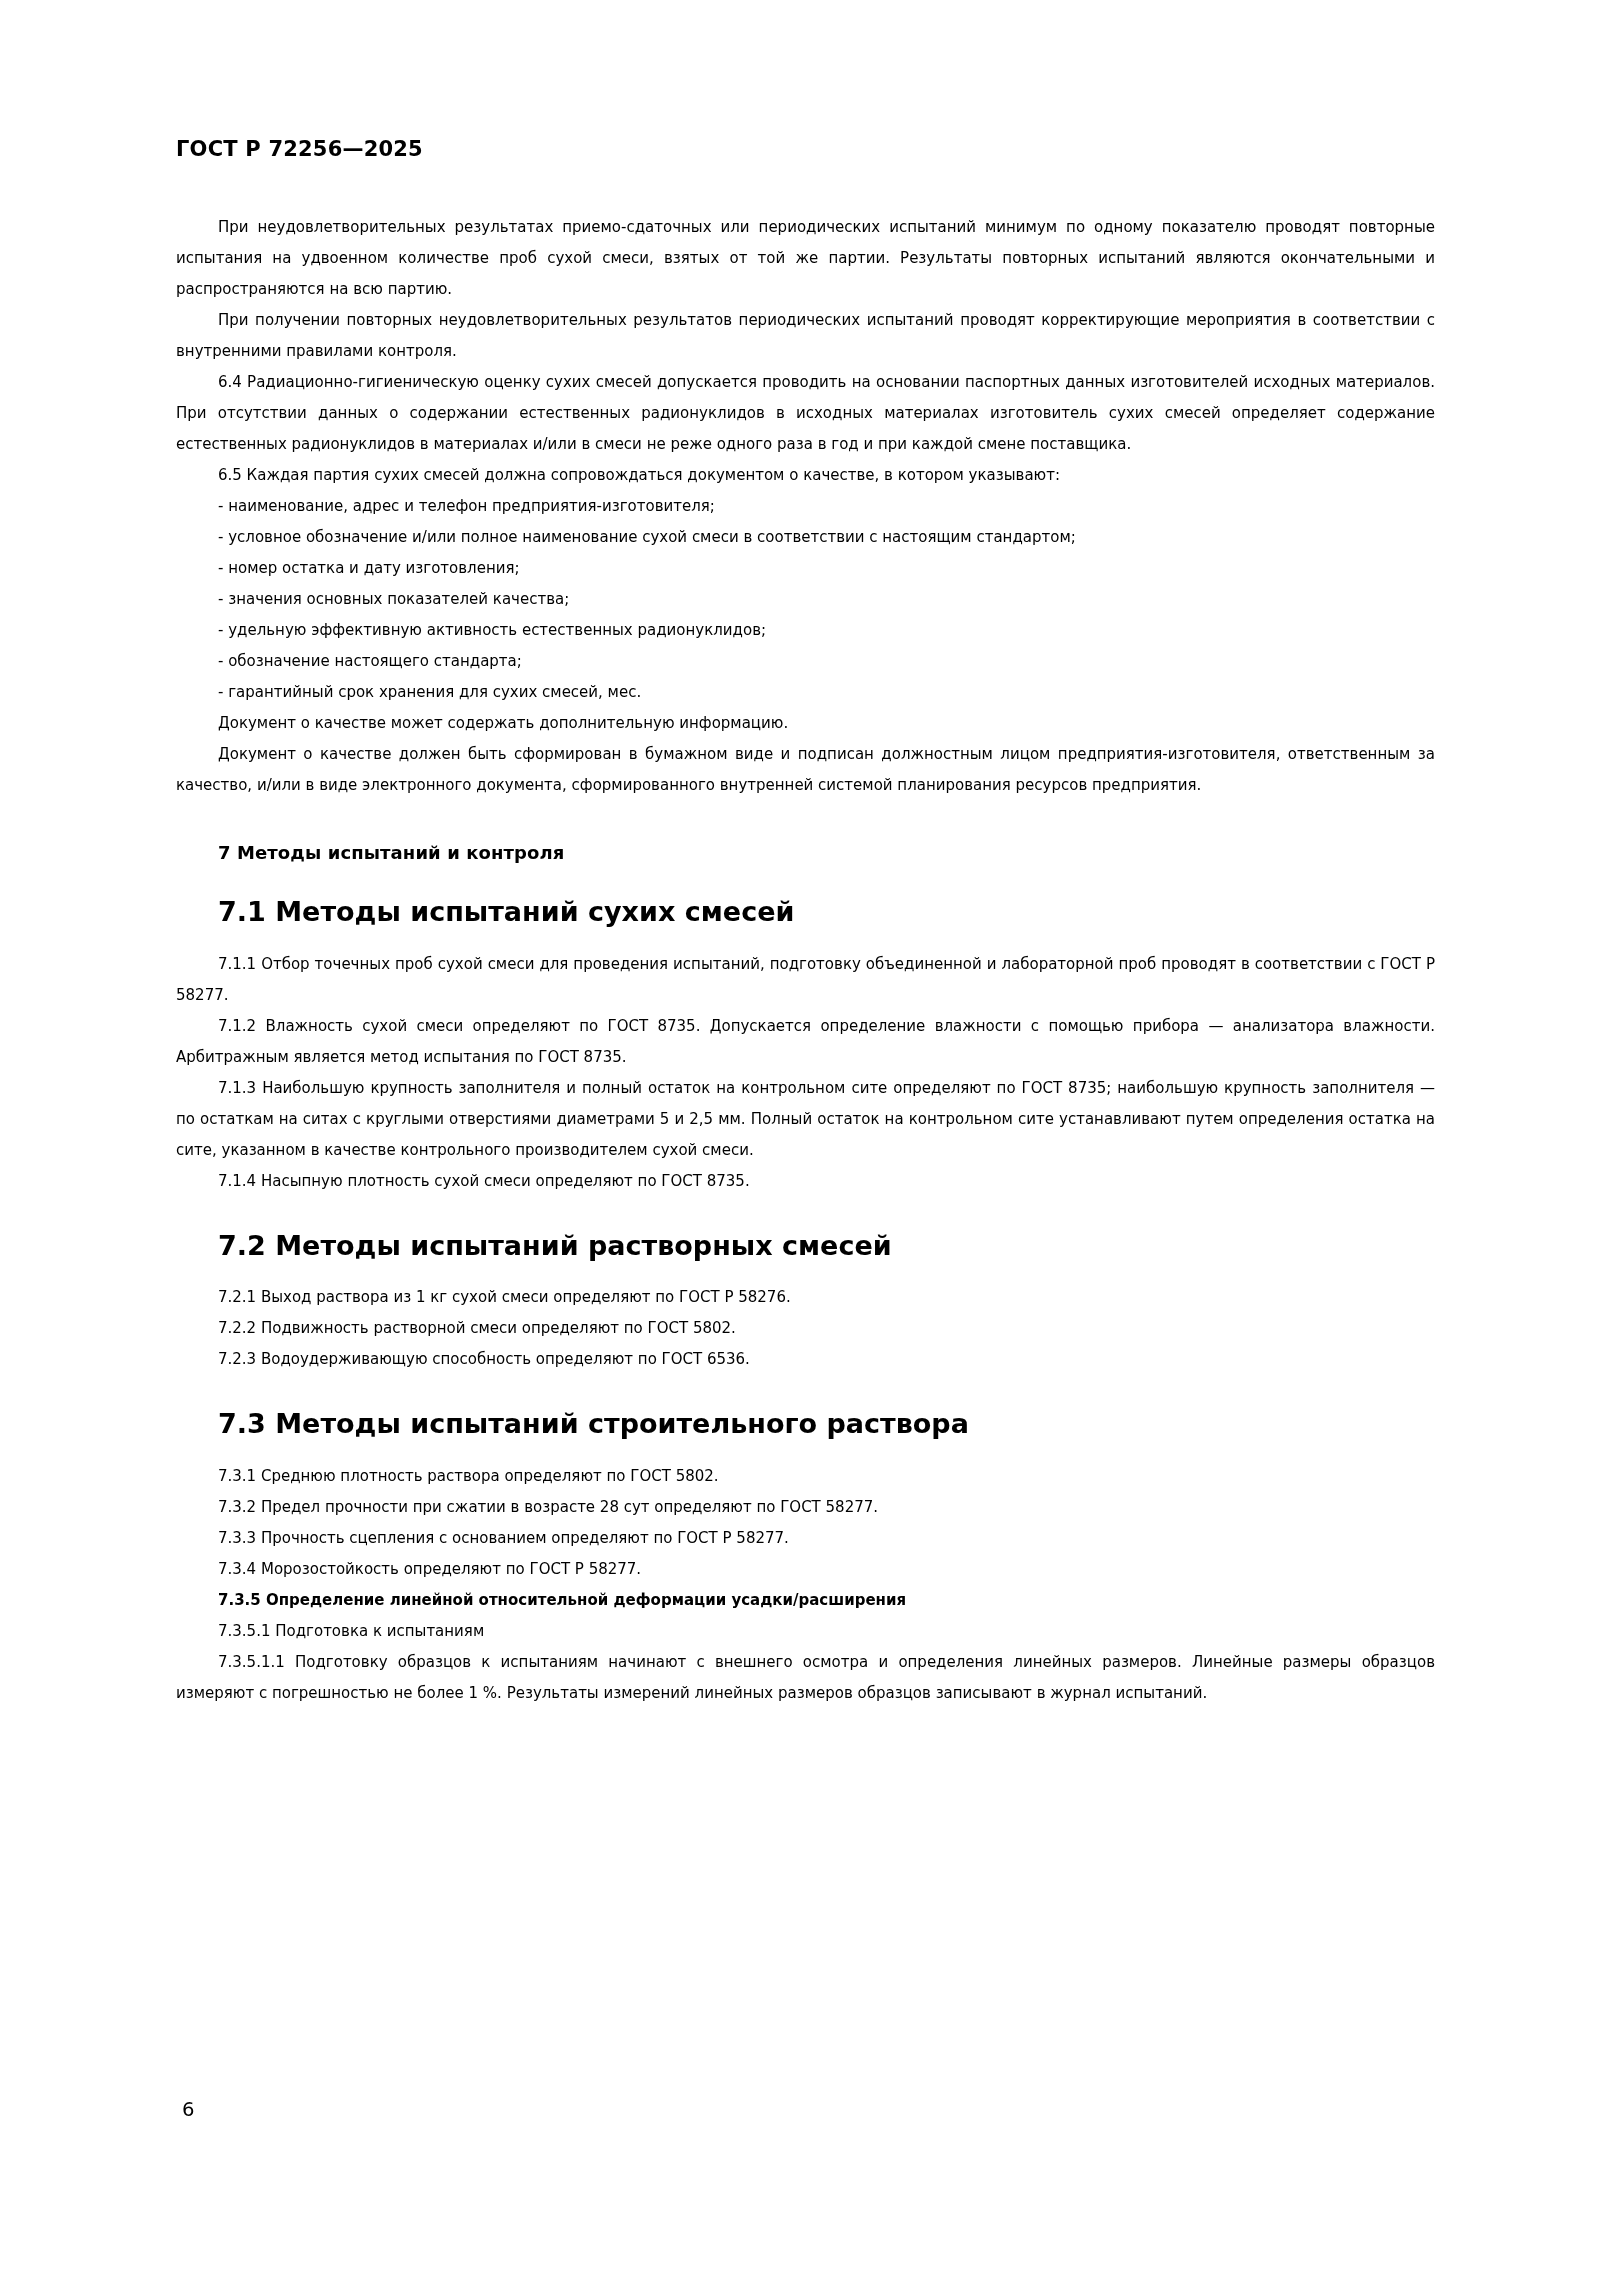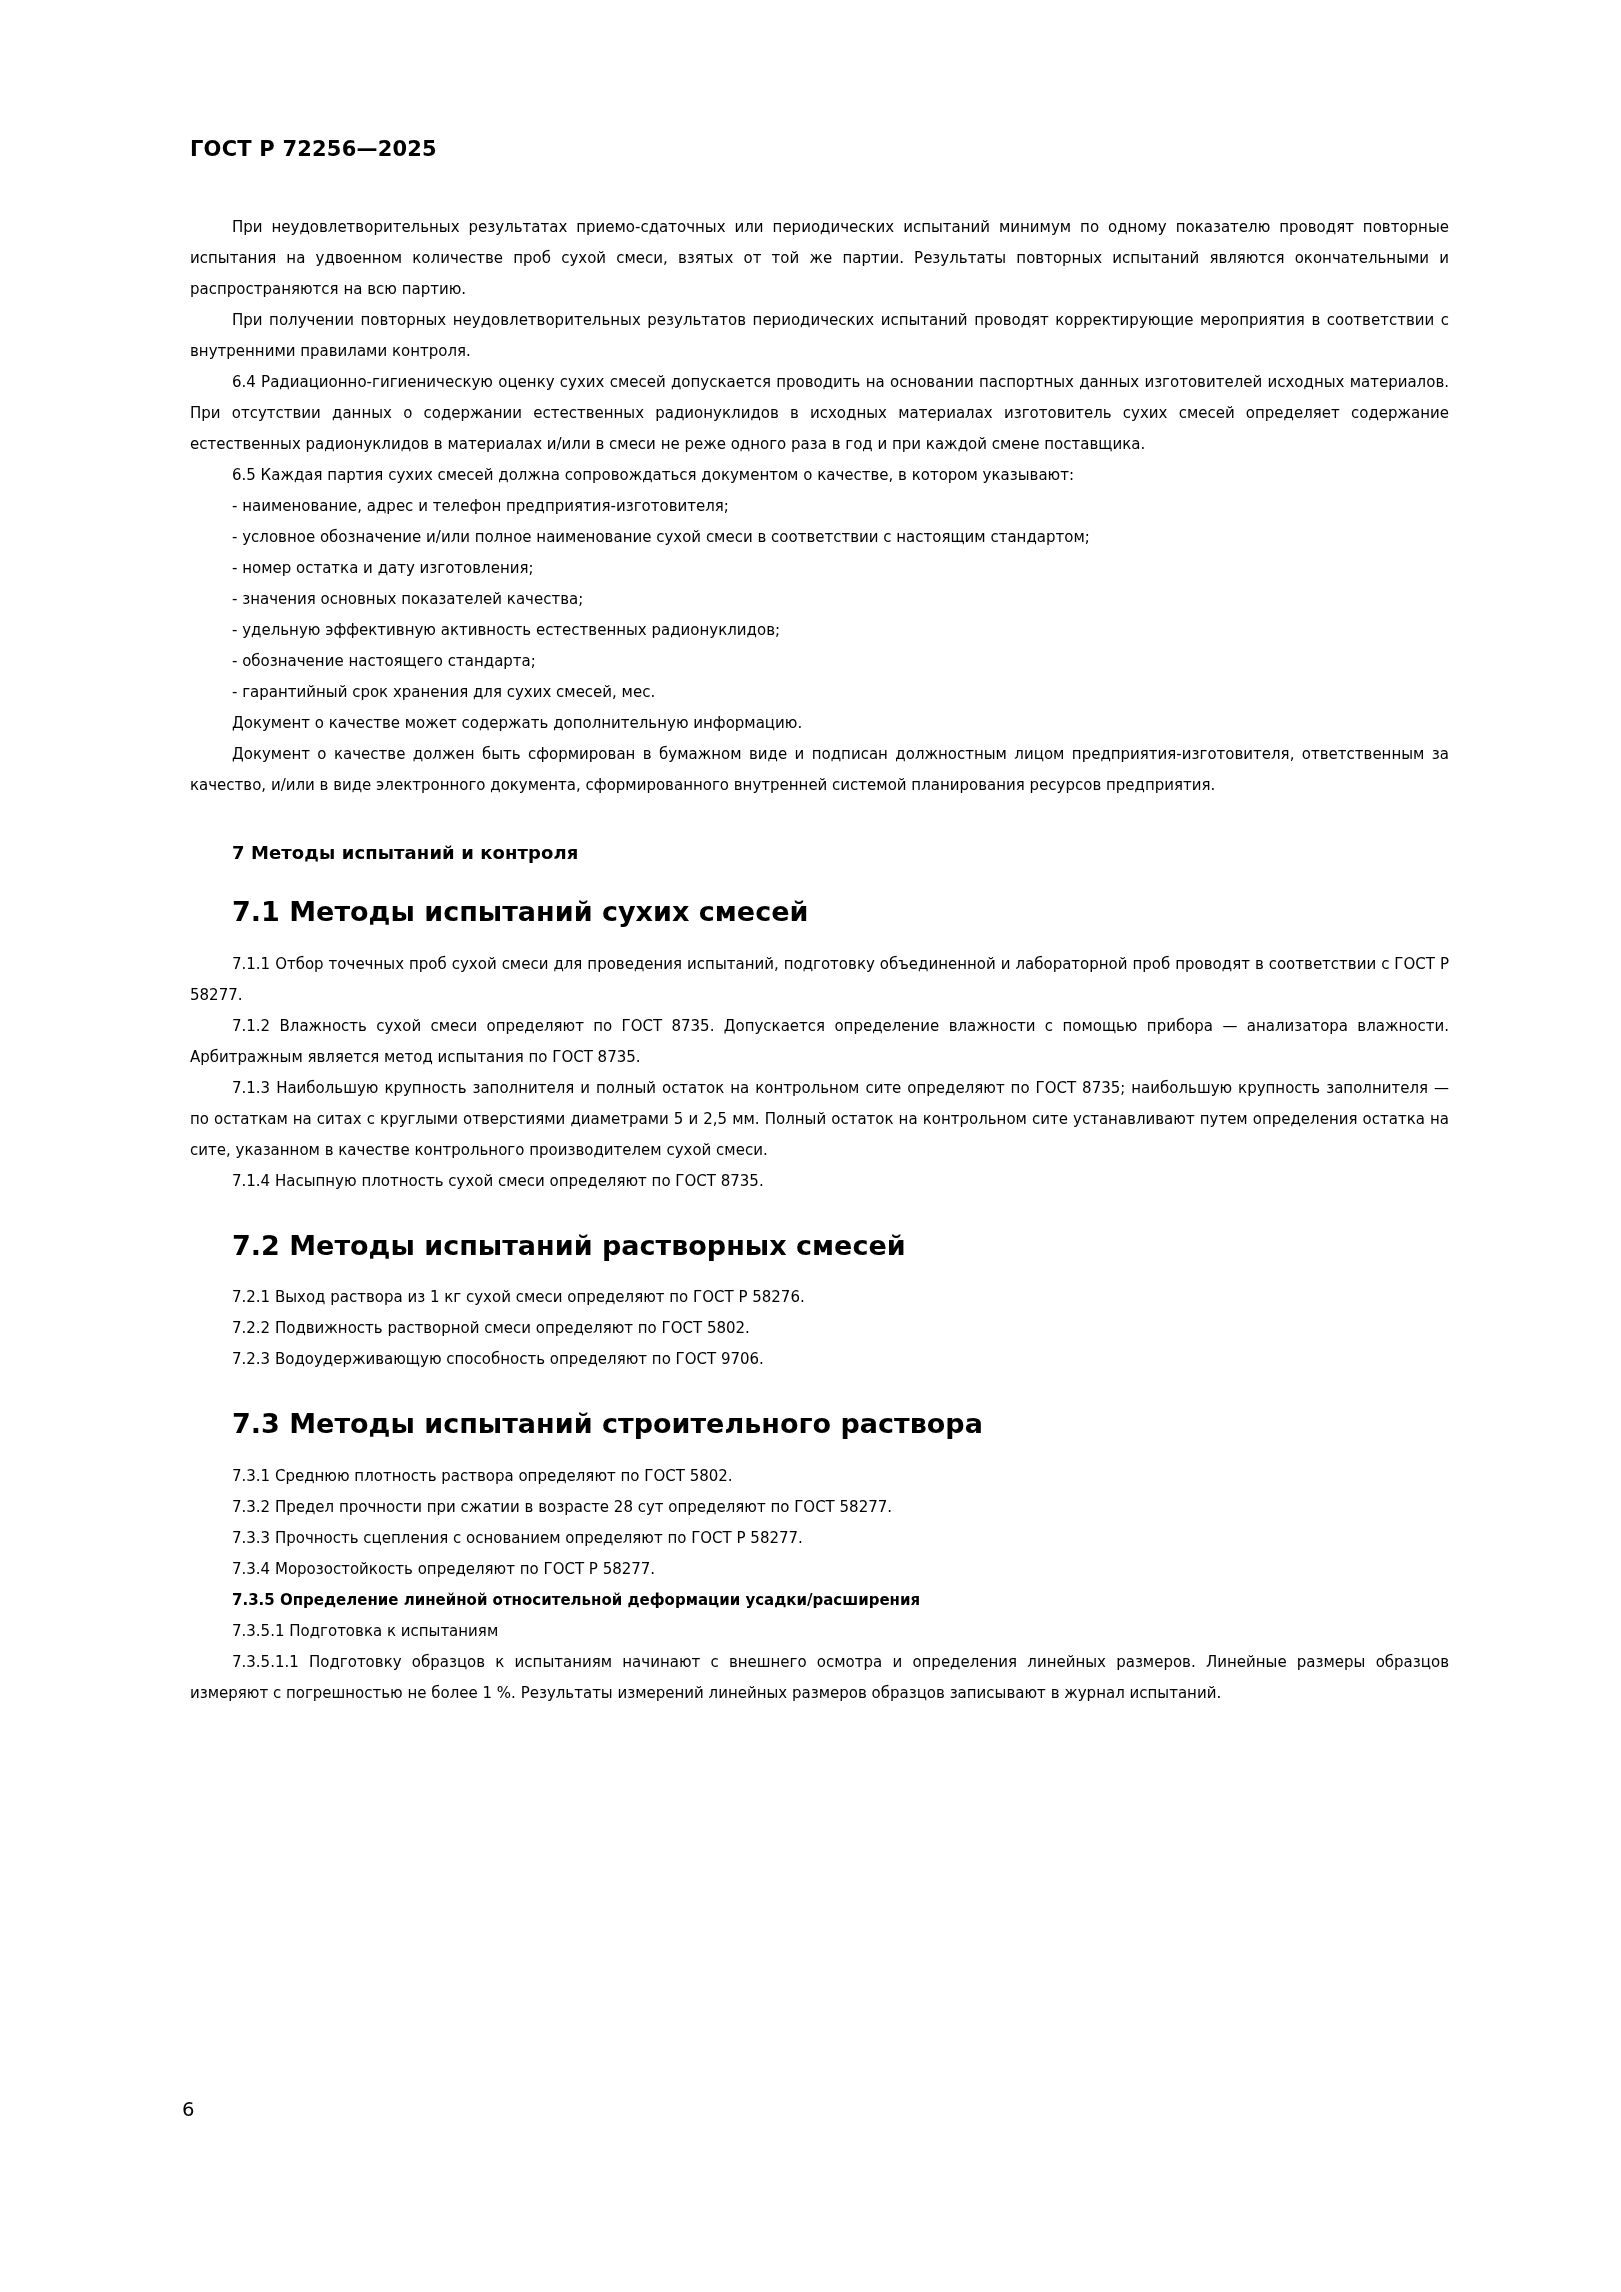--- a/index.html
+++ b/index.html
@@ -11,21 +11,21 @@
     position: relative;
     width: 1621px;
     height: 2293px;
     background: #ffffff;
     font-family: "DejaVu Sans", sans-serif;
     color: #000000;
     box-sizing: border-box;
   }
   .content {
     position: absolute;
-    left: 190px;
+    left: 176px;
     top: 137px;
     width: 1259px;
   }
   .doc-header {
     font-size: 21px;
     font-weight: bold;
     letter-spacing: 0.2px;
     margin-bottom: 51px;
   }
   p {
@@ -101,21 +101,21 @@
     <div class="gap-small"></div>
     <p class="ind">7.1.1  Отбор точечных проб сухой смеси для проведения испытаний, подготовку объединенной и лабораторной проб проводят в соответствии с ГОСТ Р 58277.</p>
     <p class="ind">7.1.2  Влажность сухой смеси определяют по ГОСТ 8735. Допускается определение влажности с помощью прибора — анализатора влажности. Арбитражным является метод испытания по ГОСТ 8735.</p>
     <p class="ind">7.1.3  Наибольшую крупность заполнителя и полный остаток на контрольном сите определяют по ГОСТ 8735; наибольшую крупность заполнителя — по остаткам на ситах с круглыми отверстиями диаметрами 5 и 2,5 мм. Полный остаток на контрольном сите устанавливают путем определения остатка на сите, указанном в качестве контрольного производителем сухой смеси.</p>
     <p class="ind">7.1.4  Насыпную плотность сухой смеси определяют по ГОСТ 8735.</p>
 
     <h3 class="subsection">7.2  Методы испытаний растворных смесей</h3>
     <div class="gap-small"></div>
     <p class="ind">7.2.1  Выход раствора из 1 кг сухой смеси определяют по ГОСТ Р 58276.</p>
     <p class="ind">7.2.2  Подвижность растворной смеси определяют по ГОСТ 5802.</p>
-    <p class="ind">7.2.3  Водоудерживающую способность определяют по ГОСТ 9706.</p>
+    <p class="ind">7.2.3  Водоудерживающую способность определяют по ГОСТ 6536.</p>
 
     <h3 class="subsection">7.3  Методы испытаний строительного раствора</h3>
     <div class="gap-small"></div>
     <p class="ind">7.3.1  Среднюю плотность раствора определяют по ГОСТ 5802.</p>
     <p class="ind">7.3.2  Предел прочности при сжатии в возрасте 28 сут определяют по ГОСТ 58277.</p>
     <p class="ind">7.3.3  Прочность сцепления с основанием определяют по ГОСТ Р 58277.</p>
     <p class="ind">7.3.4  Морозостойкость определяют по ГОСТ Р 58277.</p>
     <p class="boldline">7.3.5  Определение линейной относительной деформации усадки/расширения</p>
     <p class="ind">7.3.5.1  Подготовка к испытаниям</p>
     <p class="ind">7.3.5.1.1 Подготовку образцов к испытаниям начинают с внешнего осмотра и определения линейных размеров. Линейные размеры образцов измеряют с погрешностью не более 1 %. Результаты измерений линейных размеров образцов записывают в журнал испытаний.</p>

